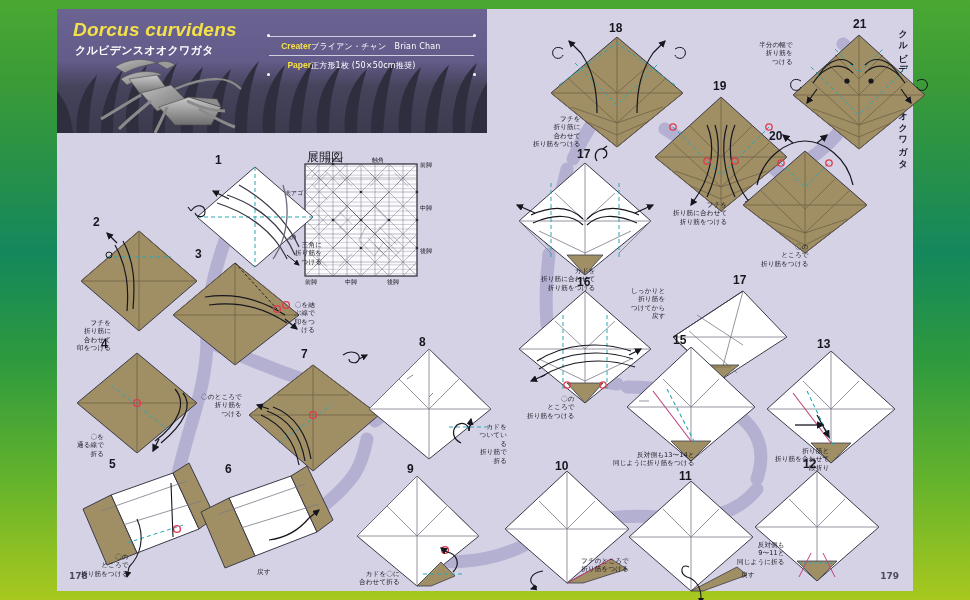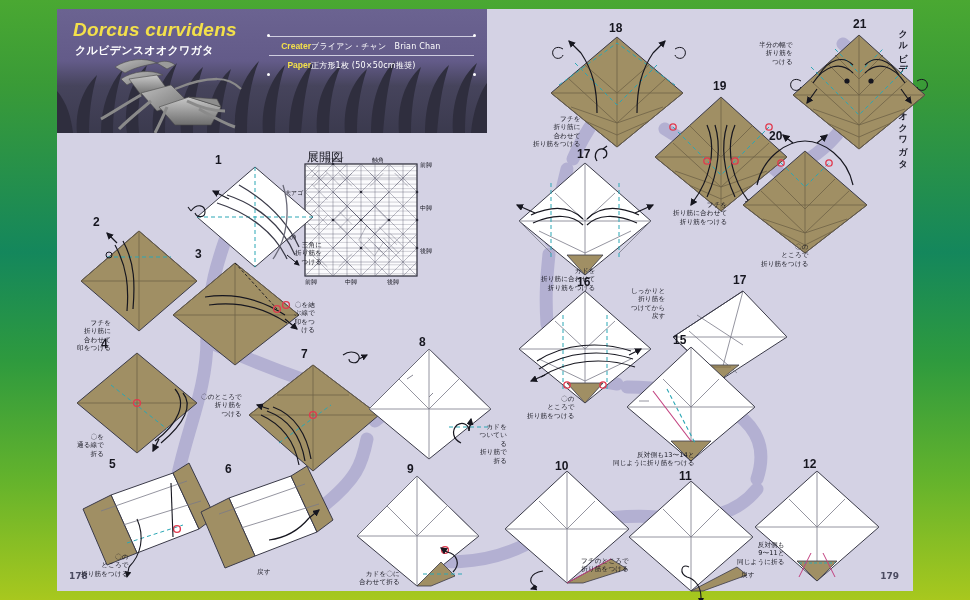--- a/index.html
+++ b/index.html
@@ -513,20 +513,41 @@
         <g stroke="#c2407f" stroke-width="1" fill="none">
           <path d="M66 94 L54 118"></path>
             <path d="M78 94 L90 118"></path>
         </g>
       </svg>
       <div class="cap" style="left:-8px;top:82px">反対側も
 9〜11と
 同じように折る</div>
     </div>
 
+    <div class="step" style="left:700px;top:330px;width:160px;height:130px">
+      <span class="num" style="left:60px;top:-2px">13</span>
+      <svg width="160" height="130" viewBox="0 0 160 130">
+        <polygon points="74,12 138,70 74,124 10,70" fill="#fff" stroke="#3a3a48" stroke-width="1"></polygon>
+        <g stroke="#7a7a88" stroke-width=".8" fill="none">
+          <path d="M74 12 L74 124"></path>
+            <path d="M10 70 L138 70"></path>
+          <path d="M46 42 L74 70 L102 42"></path>
+        </g>
+        <polygon points="74,124 54,104 94,104" fill="#a08f64" stroke="#3a3a48" stroke-width=".8"></polygon>
+        <path d="M36 54 L74 104" stroke="#c2407f" stroke-width="1.1" fill="none"></path>
+        <path d="M50 52 L76 106" stroke="#2aa7b5" stroke-width="1.1" stroke-dasharray="4,3" fill="none"></path>
+        <g stroke="#16161f" stroke-width="1.3" fill="none">
+          <path d="M38 86 L66 86" marker-end="url(#a1)"></path>
+          <path d="M60 76 L72 98" marker-end="url(#a1)"></path>
+        </g>
+      </svg>
+      <div class="cap" style="left:18px;top:108px">折り筋と
+折り筋を合わせて
+段折り</div>
+    </div>
 
     <div class="step" style="left:590px;top:266px;width:160px;height:130px">
       <span class="num" style="left:86px;top:-2px">17</span>
       <svg width="160" height="130" viewBox="0 0 160 130">
         <polygon points="96,16 140,62 72,106 26,62" fill="#fff" stroke="#3a3a48" stroke-width="1"></polygon>
         <g stroke="#7a7a88" stroke-width=".8" fill="none">
           <path d="M96 16 L72 106"></path>
             <path d="M26 62 L140 62"></path>
           <path d="M50 40 L96 70"></path>
           <path d="M42 56 L90 98"></path>

